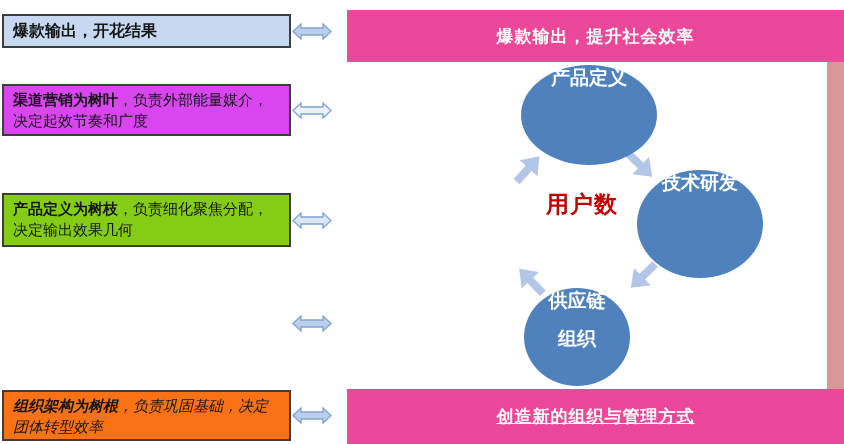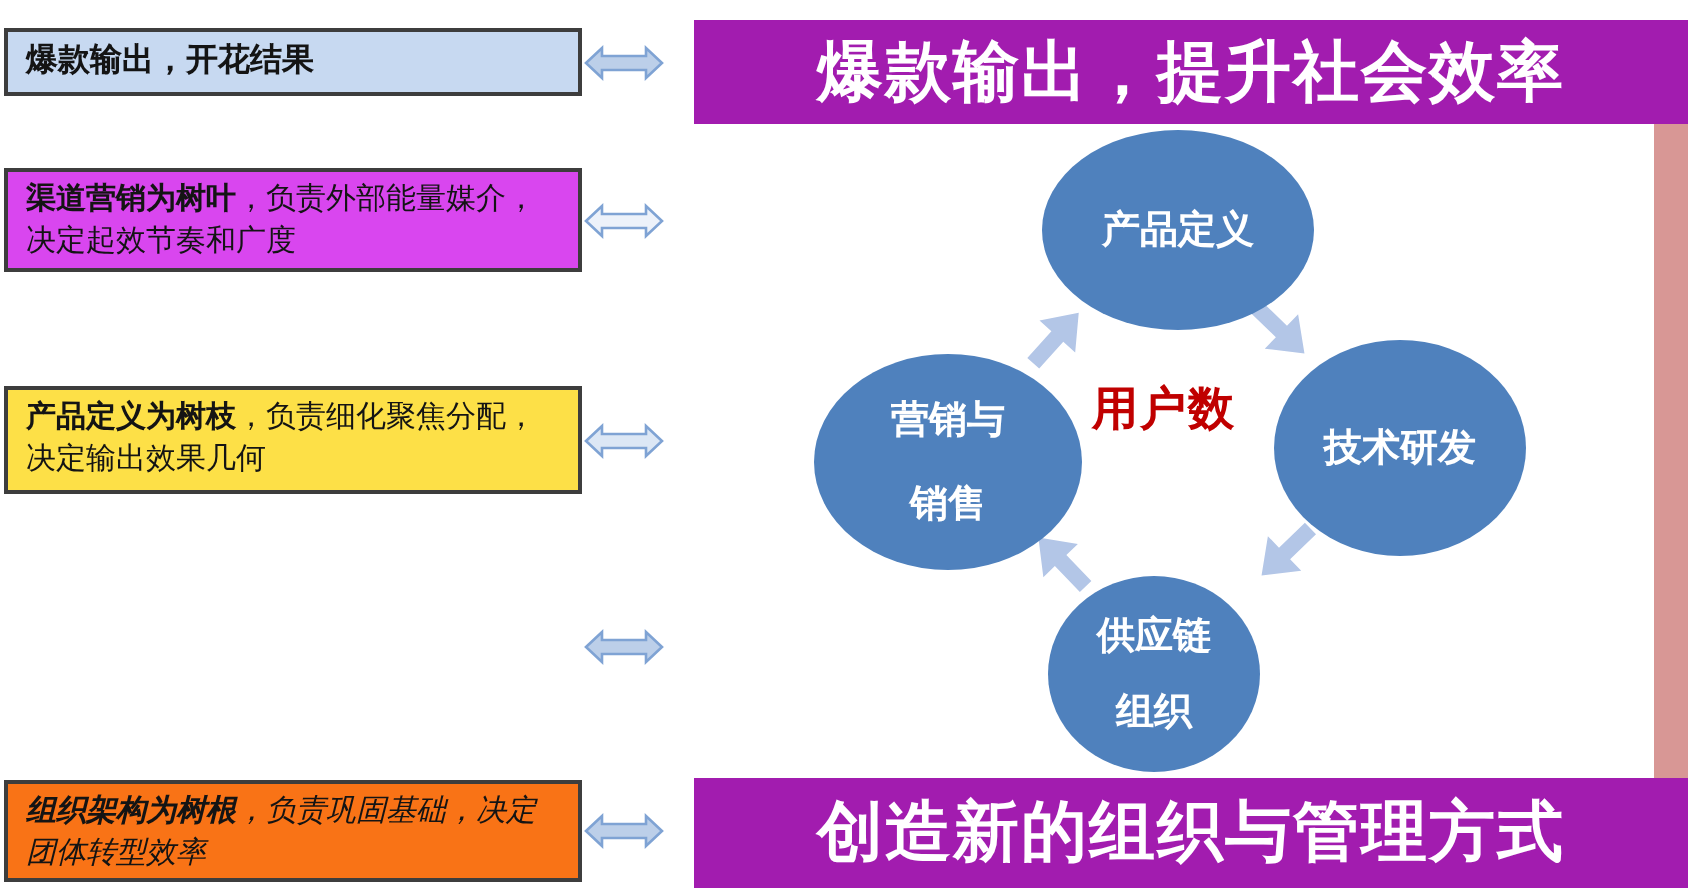--- a/index.html
+++ b/index.html
@@ -10,48 +10,48 @@
 
   
   .lbox{
     position:absolute;left:2px;width:289px;box-sizing:border-box;
     border:2px solid #3d3d3d;color:#141414;
     font-size:15px;line-height:21px;padding:3px 10px 3px 9px;
   }
   .lbox .lead{font-weight:bold;}
   .b1{top:14px;height:34px;background:#c7d9f1;font-size:16px;line-height:24px;}
   .b2{top:84px;height:52px;background:#d946ef;}
-  .b3{top:193px;height:54px;background:#fde047;}
+  .b3{top:193px;height:54px;background:#84cc16;}
   .b4{top:296px;height:54px;background:#92b4de;}
   .b5{top:390px;height:51px;background:#f97316;font-style:italic;}
 
   
   .dblarrow{position:absolute;left:292px;width:40px;height:19px;}
   .da1{top:22px;color:#bccfe9;}
   .da2{top:101px;color:#edf2fa;}
   .da3{top:211px;color:#dce7f5;}
   .da4{top:314px;color:#bccfe9;}
   .da5{top:406px;color:#bccfe9;}
   .dblarrow polygon{fill:currentColor;stroke:#7fa3d4;stroke-width:1.3;}
 
   
   .banner{
-    position:absolute;left:347px;width:497px;background:#a21caf;color:#ffffff;
-    font-weight:bold;font-size:33px;display:flex;align-items:center;justify-content:center;
+    position:absolute;left:347px;width:497px;background:#ec4899;color:#ffffff;
+    font-weight:bold;font-size:17px;display:flex;align-items:center;justify-content:center;
     z-index:4;letter-spacing:1px;
   }
   .banner-top{top:10px;height:52px;}
-  .banner-bottom{top:389px;height:55px;}
+  .banner-bottom{top:389px;height:55px;text-decoration:underline;}
   .pink-strip{position:absolute;left:827px;top:55px;width:17px;height:340px;background:#d89795;z-index:3;}
 
   
   .ellipse{
     position:absolute;border-radius:50%;background:#4f81bd;color:#ffffff;
     font-weight:bold;font-size:19px;display:flex;flex-direction:column;
-    align-items:center;justify-content:center;text-align:center;z-index:2;
+    align-items:center;justify-content:flex-start;text-align:center;z-index:2;
   }
   .e-top{left:521px;top:65px;width:136px;height:100px;}
   .e-right{left:637px;top:170px;width:126px;height:108px;}
   .e-left{left:407px;top:177px;width:134px;height:108px;row-gap:16px;}
   .e-bottom{left:524px;top:288px;width:106px;height:98px;row-gap:12px;}
 
   
   .center-label{
     position:absolute;left:546px;top:191px;color:#c00000;font-weight:bold;
     font-size:23px;line-height:27px;z-index:1;letter-spacing:1px;
@@ -111,24 +111,20 @@
   <div class="ellipse e-top">
     <span>产品定义</span>
   </div>
   <div class="ellipse e-bottom">
     <span>供应链</span>
     <span>组织</span>
   </div>
   <div class="ellipse e-right">
     <span>技术研发</span>
   </div>
-  <div class="ellipse e-left">
-    <span>营销与</span>
-    <span>销售</span>
-  </div>
 
   <div class="center-label">
     <span>用户数</span>
   </div>
 
   <svg class="cyc c-tl" viewBox="0 0 38 30">
       <polygon points="2,11 20,11 20,3 36,15 20,27 20,19 2,19"></polygon>
     </svg>
   <svg class="cyc c-tr" viewBox="0 0 38 30">
       <polygon points="2,11 20,11 20,3 36,15 20,27 20,19 2,19"></polygon>

